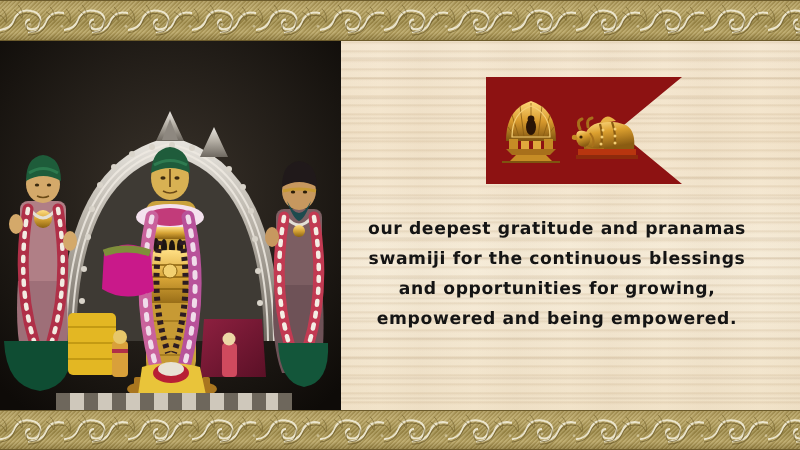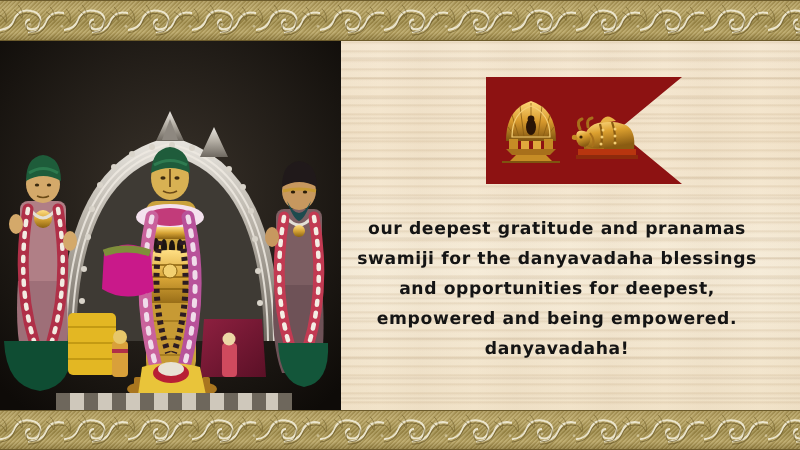--- a/index.html
+++ b/index.html
@@ -451,24 +451,23 @@
         <path d="M16 50 Q24 54 34 52" stroke="#a8701b" stroke-width="2.4" fill="none"></path>
 
         <rect x="8" y="52" width="58" height="6" fill="#b8350f"></rect>
         <rect x="6" y="58" width="62" height="4" fill="#8e2a0c"></rect>
       </svg>
     </div>
   </div>
 
   <div class="message">
     <span class="line">our deepest gratitude and pranamas</span>
-    <span class="line">swamiji for the danyavadaha blessings</span>
-    <span class="line">and opportunities for deepest,</span>
+    <span class="line">swamiji for the continuous blessings</span>
+    <span class="line">and opportunities for growing,</span>
     <span class="line">empowered and being empowered.</span>
-    <span class="line">danyavadaha!</span>
   </div>
 
   <div class="border-band border-top">
     <div class="scroll-row" id="scroll-top">
         <div class="scroll-unit">
 <svg viewBox="0 0 64 40" preserveAspectRatio="none" xmlns="http://www.w3.org/2000/svg">
   <g fill="none" stroke="#f4efdc" stroke-width="2.1" opacity="0.92">
     <path d="M-4 30 Q10 30 14 20 Q18 8 30 10 Q42 12 40 22 Q39 29 32 29 Q26 29 26 23 Q26 19 30 19"></path>
     <path d="M28 32 Q42 32 46 22 Q50 10 62 12 Q74 14 72 24"></path>
   </g>

